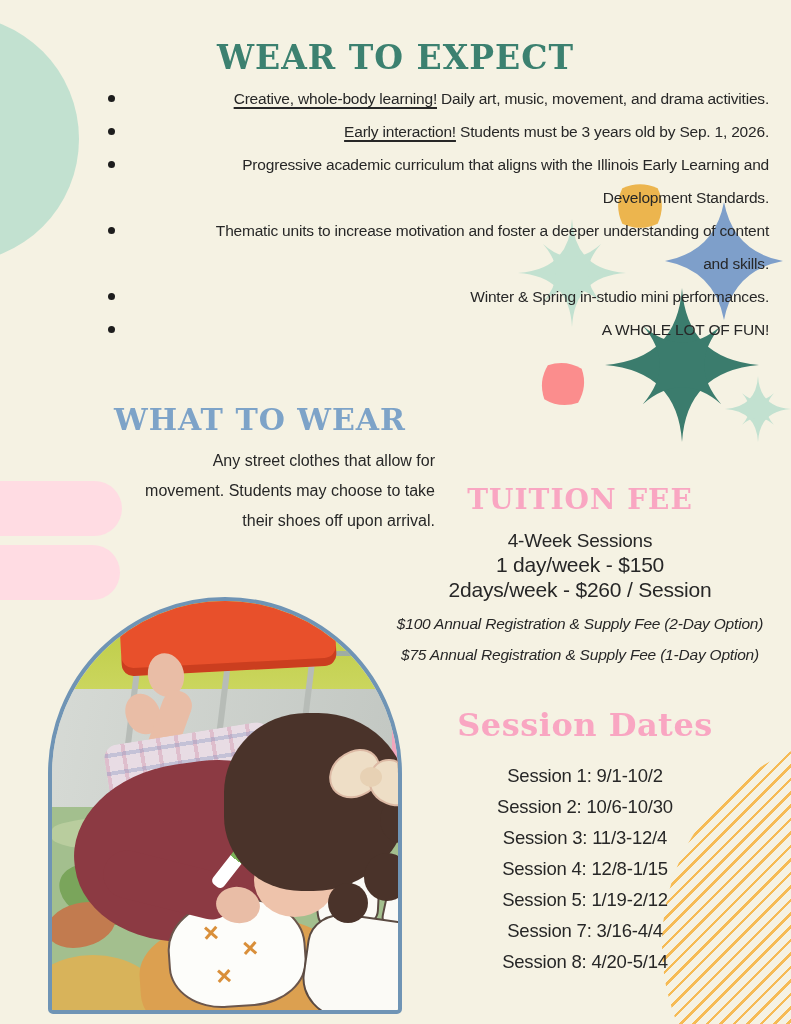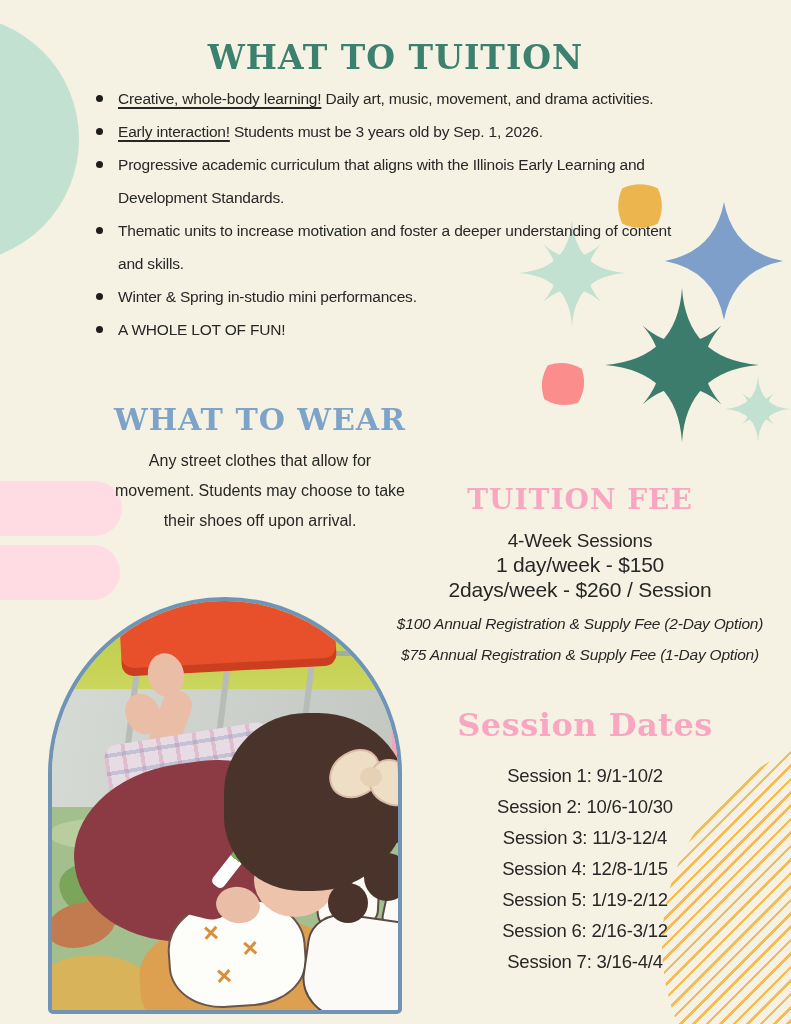--- a/index.html
+++ b/index.html
@@ -33,39 +33,39 @@
     left:662px;top:735px;width:420px;height:420px;border-radius:50%;
     background:repeating-linear-gradient(135deg,transparent 0 7px,var(--stripe-yellow) 7px 9.5px);
   }
   
   .expect-heading{
     position:absolute;top:38px;left:0;width:100%;text-align:center;
     font-family:"DejaVu Serif",serif;font-weight:bold;font-size:33px;
     letter-spacing:1px;color:var(--teal-heading);
   }
   .expect-list{
-    position:absolute;left:92px;top:82px;width:665px;list-style:none;
+    position:absolute;left:104px;top:82px;width:665px;list-style:none;text-align:right;
   }
   .expect-list li{
     position:relative;padding-left:26px;font-size:15.5px;line-height:33px;
     letter-spacing:-0.2px;white-space:pre-line;
   }
   .expect-list li::before{
     content:"";position:absolute;left:4px;top:13px;width:7px;height:7px;
     border-radius:50%;background:#1d1d1d;
   }
   .lead{text-decoration:underline;text-underline-offset:3px;text-decoration-thickness:1.5px;}
   
   .wear-heading{
     position:absolute;left:85px;top:402px;width:350px;text-align:center;
     font-family:"DejaVu Serif",serif;font-weight:bold;font-size:30px;
     letter-spacing:1px;color:var(--blue-heading);
   }
   .wear-body{
-    position:absolute;left:85px;top:446px;width:350px;text-align:center;
+    position:absolute;left:85px;top:446px;width:350px;text-align:right;
     font-size:16px;line-height:30px;white-space:pre-line;
   }
   
   .tuition{position:absolute;left:380px;top:483px;width:400px;text-align:center;}
   .tuition-heading{
     font-family:"DejaVu Serif",serif;font-weight:bold;font-size:28px;
     letter-spacing:1px;color:var(--pink-heading);
   }
   .t-line{letter-spacing:-0.2px;}
   .t-sub{font-size:19px;margin-top:14px;}
@@ -177,21 +177,21 @@
       </svg>
   </div>
   <div class="shape small-mint-sparkle">
     <svg class="svg-shape" viewBox="0 0 100 100">
       <path fill="currentColor" d="M50 0 Q52.5 47 100 50 Q52.5 53 50 100 Q47.5 53 0 50 Q47.5 47 50 0 Z"></path>
       <path fill="currentColor" transform="rotate(45 50 50)" d="M50 16 Q52 48 84 50 Q52 52 50 84 Q48 52 16 50 Q48 48 50 16 Z"></path>
     </svg>
   </div>
   <div class="shape stripes-circle"></div>
 
-  <h1 class="expect-heading">WHAT TO TUITION</h1>
+  <h1 class="expect-heading">WEAR TO EXPECT</h1>
   <ul class="expect-list">
     <li><span class="lead">Creative, whole-body learning!</span><span> Daily art, music, movement, and drama activities.</span></li>
     <li><span class="lead">Early interaction!</span><span> Students must be 3 years old by Sep. 1, 2026.</span></li>
     <li><span>Progressive academic curriculum that aligns with the Illinois Early Learning and
 Development Standards.</span></li>
     <li><span>Thematic units to increase motivation and foster a deeper understanding of content
 and skills.</span></li>
     <li><span>Winter &amp; Spring in-studio mini performances.</span></li>
     <li><span>A WHOLE LOT OF FUN!</span></li>
   </ul>
@@ -211,22 +211,22 @@
   </div>
 
   <div class="sessions">
     <h2 class="sessions-heading">Session Dates</h2>
     <ul class="session-list">
       <li>Session 1: 9/1-10/2</li>
       <li>Session 2: 10/6-10/30</li>
       <li>Session 3: 11/3-12/4</li>
       <li>Session 4: 12/8-1/15</li>
       <li>Session 5: 1/19-2/12</li>
-      <li>Session 6: 2/16-3/12</li>
       <li>Session 7: 3/16-4/4</li>
+      <li>Session 8: 4/20-5/14</li>
     </ul>
   </div>
 
   <div class="photo" role="img" aria-label="Young child with curly hair and a cream bow, wearing a maroon sweater, lying on a colorful classroom rug drawing X marks on white paper cutouts with a green marker; red chair and lime-green wall in the background">
     <div class="p-wall"></div>
     <div class="p-rail r1"></div>
     <div class="p-rail r2"></div>
     <div class="p-floor"></div>
     <div class="p-chair-leg l1"></div>
     <div class="p-chair-leg l2"></div>

